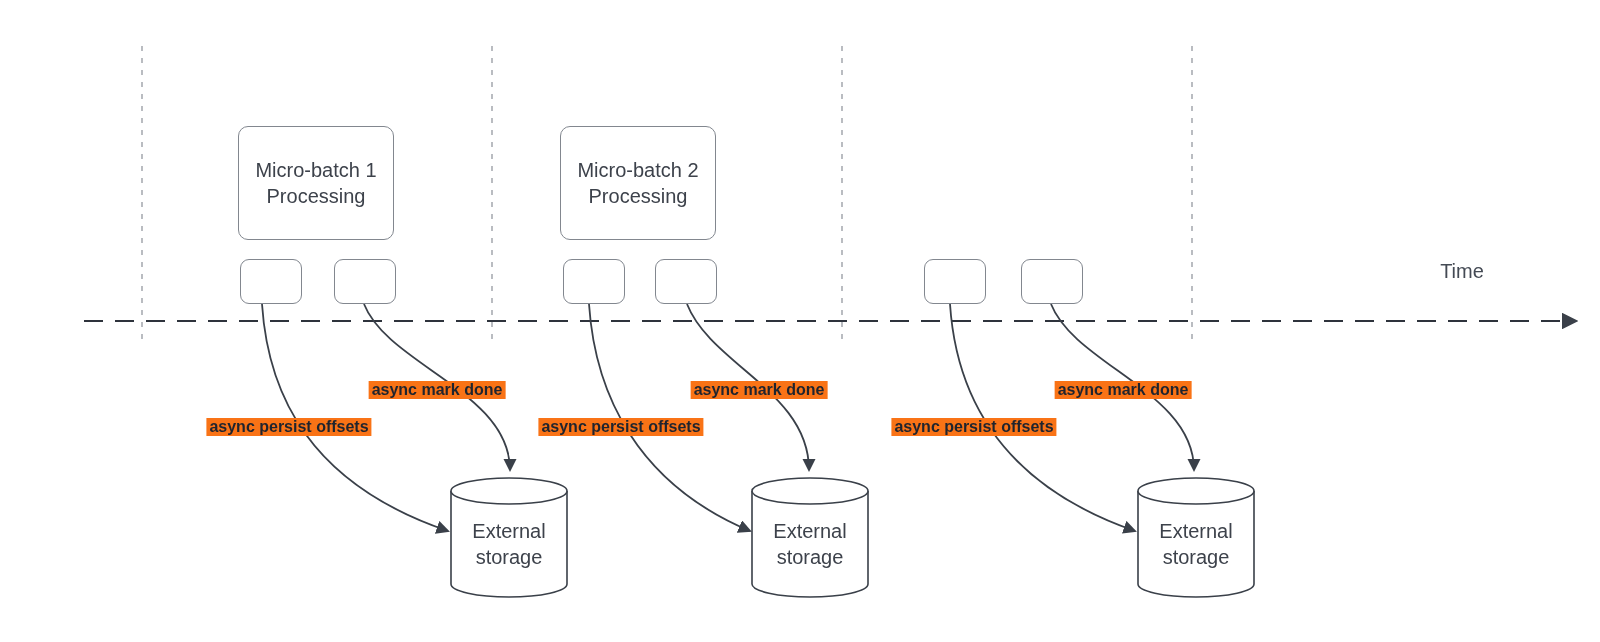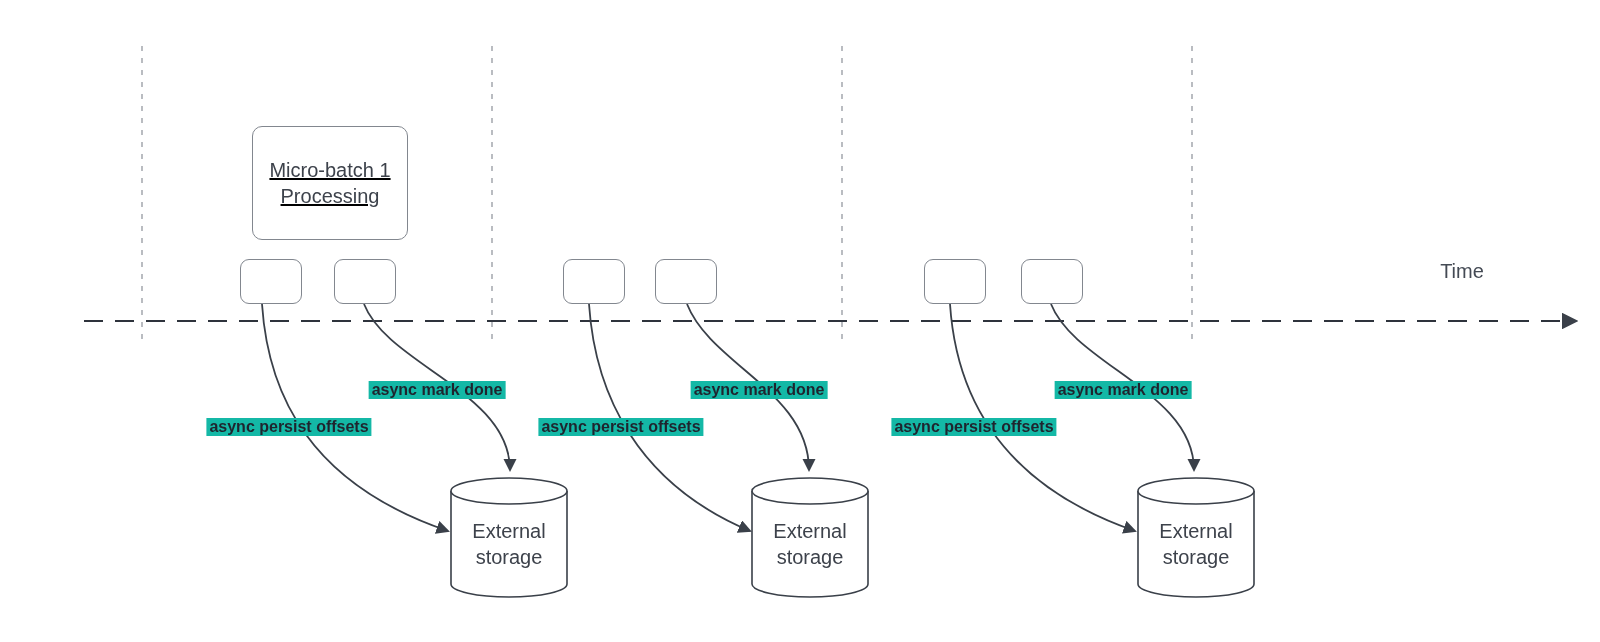--- a/index.html
+++ b/index.html
@@ -46,21 +46,21 @@
     height: 45px;
     border: 1.6px solid #82878f;
     border-radius: 9px;
     background: #ffffff;
   }
   .curve-label {
     transform: translate(-50%, -50%);
     font-size: 16px;
     font-weight: bold;
     color: #1f242e;
-    background: #14b8a6;
+    background: #f97316;
     padding: 0 3px;
     white-space: nowrap;
   }
   .storage-label {
     width: 116px;
     height: 60px;
     display: flex;
     align-items: center;
     justify-content: center;
     text-align: center;
@@ -117,31 +117,34 @@
         <path d="M752,491 v93 a58,13 0 0 0 116,0 v-93"></path>
         <ellipse cx="810" cy="491" rx="58" ry="13"></ellipse>
       </g>
       <g>
         <path d="M1138,491 v93 a58,13 0 0 0 116,0 v-93"></path>
         <ellipse cx="1196" cy="491" rx="58" ry="13"></ellipse>
       </g>
     </g>
   </svg>
 
-  <div class="abs batch-box" style="left:252px; top:126px;text-decoration:underline;">
+  <div class="abs batch-box" style="left:238px; top:126px;">
     <div class="box-text">Micro-batch 1 Processing</div>
   </div>
   <div class="abs mini-box" style="left:240px; top:259px;"></div>
   <div class="abs mini-box" style="left:334px; top:259px;"></div>
   <div class="abs curve-label" style="left:289px; top:427px;">async persist offsets</div>
   <div class="abs curve-label" style="left:437px; top:390px;">async mark done</div>
   <div class="abs storage-label" style="left:451px; top:514px;">
     <div class="wrap">External storage</div>
   </div>
 
+  <div class="abs batch-box" style="left:560px; top:126px;">
+    <div class="box-text">Micro-batch 2 Processing</div>
+  </div>
   <div class="abs mini-box" style="left:563px; top:259px;"></div>
   <div class="abs mini-box" style="left:655px; top:259px;"></div>
   <div class="abs curve-label" style="left:621px; top:427px;">async persist offsets</div>
   <div class="abs curve-label" style="left:759px; top:390px;">async mark done</div>
   <div class="abs storage-label" style="left:752px; top:514px;">
     <div class="wrap">External storage</div>
   </div>
 
   <div class="abs mini-box" style="left:924px; top:259px;"></div>
   <div class="abs mini-box" style="left:1021px; top:259px;"></div>

